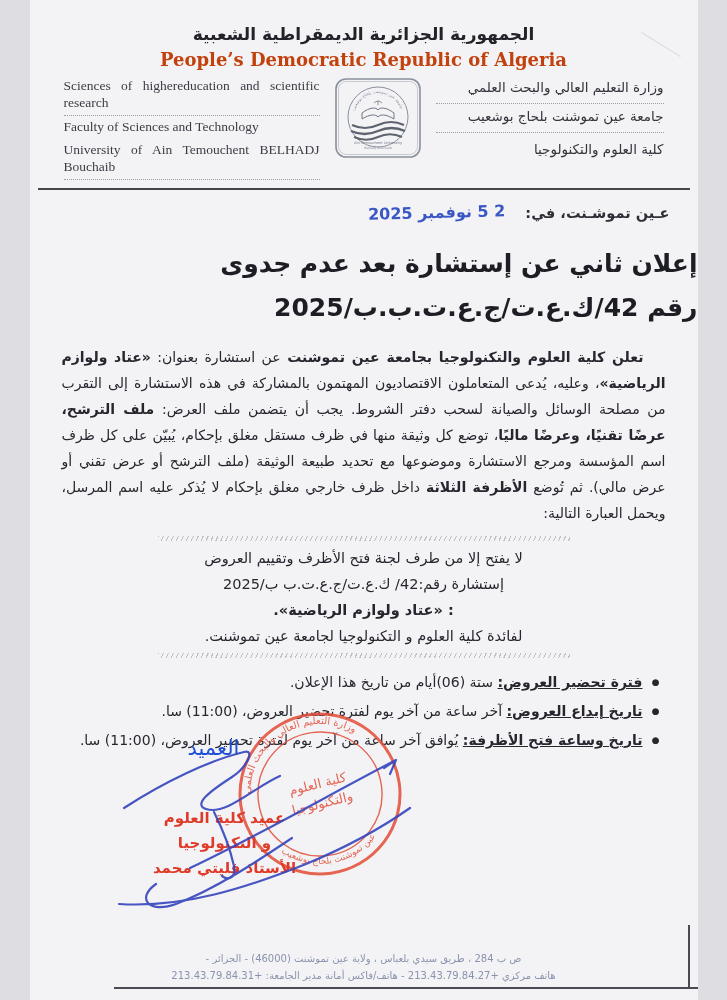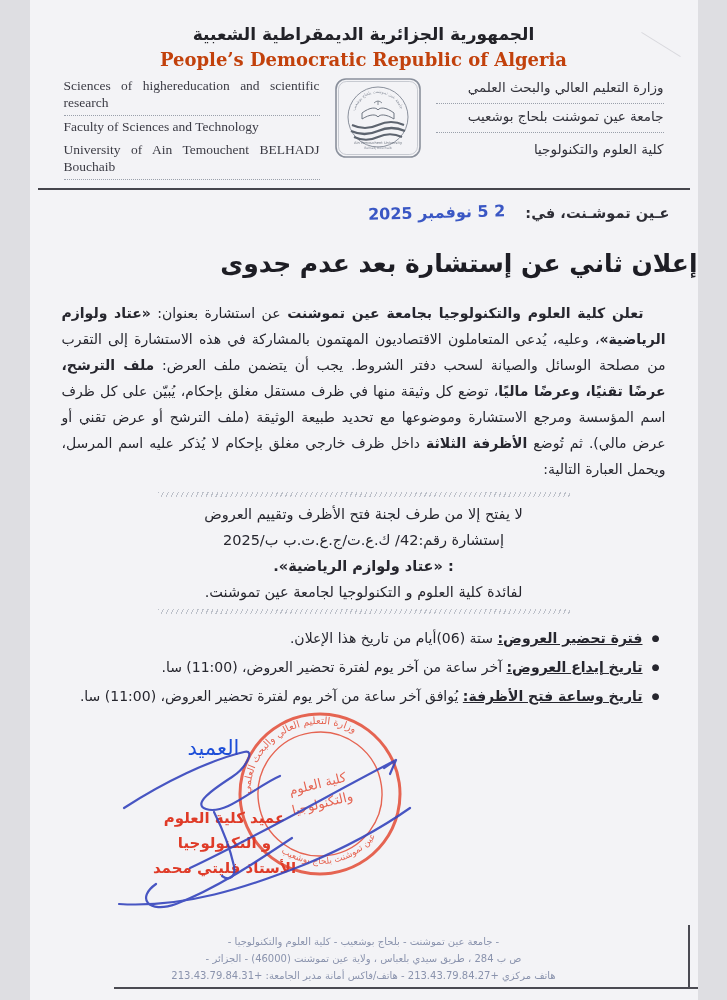--- a/index.html
+++ b/index.html
@@ -114,20 +114,21 @@
 
   <div class="rule"></div>
 
   <div class="date-row">
     <span class="date-label">عـين تموشـنت، في:</span>
     <span class="date-stamp">2 5 نوفمبر 2025</span>
   </div>
 
   <div class="doc-title">
     <div>إعلان ثاني عن إستشارة بعد عدم جدوى</div>
+    <div>رقم 42/ك.ع.ت/ج.ع.ت.ب.ب/2025</div>
   </div>
 
   <p class="body-par"><span class="b">تعلن كلية العلوم والتكنولوجيا بجامعة عين تموشنت </span><span>عن استشارة بعنوان: </span><span class="b">«عتاد ولوازم الرياضية»</span><span>، وعليه، يُدعى المتعاملون الاقتصاديون المهتمون بالمشاركة في هذه الاستشارة إلى التقرب من مصلحة الوسائل والصيانة لسحب دفتر الشروط. يجب أن يتضمن ملف العرض: </span><span class="b">ملف الترشح، عرضًا تقنيًا، وعرضًا ماليًا</span><span>، توضع كل وثيقة منها في ظرف مستقل مغلق بإحكام، يُبيّن على كل ظرف اسم المؤسسة ومرجع الاستشارة وموضوعها مع تحديد طبيعة الوثيقة (ملف الترشح أو عرض تقني أو عرض مالي). ثم تُوضع </span><span class="b">الأظرفة الثلاثة</span><span> داخل ظرف خارجي مغلق بإحكام لا يُذكر عليه اسم المرسل، ويحمل العبارة التالية:</span></p>
 
   <div class="box">
     <div>لا يفتح إلا من طرف لجنة فتح الأظرف وتقييم العروض</div>
     <div>إستشارة رقم:42/ ك.ع.ت/ج.ع.ت.ب ب/2025</div>
     <div class="bold-line">: «عتاد ولوازم الرياضية».</div>
     <div>لفائدة كلية العلوم و التكنولوجيا لجامعة عين تموشنت.</div>
   </div>
@@ -167,21 +168,20 @@
         <path d="M 30 92 C 70 66, 116 44, 150 36 C 162 33, 152 52, 138 61 C 118 74, 98 88, 112 93 C 132 100, 162 70, 186 60"></path>
         <path d="M 96 152 C 160 122, 240 76, 302 44 L 290 52 M 302 44 L 296 58"></path>
         <path d="M 120 96 C 128 112, 136 132, 140 150 C 142 160, 136 166, 128 160"></path>
         <path d="M 25 188 C 90 192, 152 172, 212 148 C 258 129, 296 106, 316 92"></path>
         <path d="M 62 168 C 42 182, 54 198, 82 188 C 124 172, 168 142, 198 122"></path>
       </g>
     </svg>
   </div>
 
   <div class="footer">
-    <div>- جامعة عين تموشنت - بلحاج بوشعيب - كلية العلوم والتكنولوجيا -</div>
     <div>ص ب 284 ، طريق سيدي بلعباس ، ولاية عين تموشنت (46000) - الجزائر -</div>
     <div>هاتف مركزي +213.43.79.84.27 - هاتف/فاكس أمانة مدير الجامعة: +213.43.79.84.31</div>
   </div>
 
   <div class="edge-bottom"></div>
   <div class="edge-right"></div>
   <div class="crease"></div>
 </div>
 
 </body></html>

